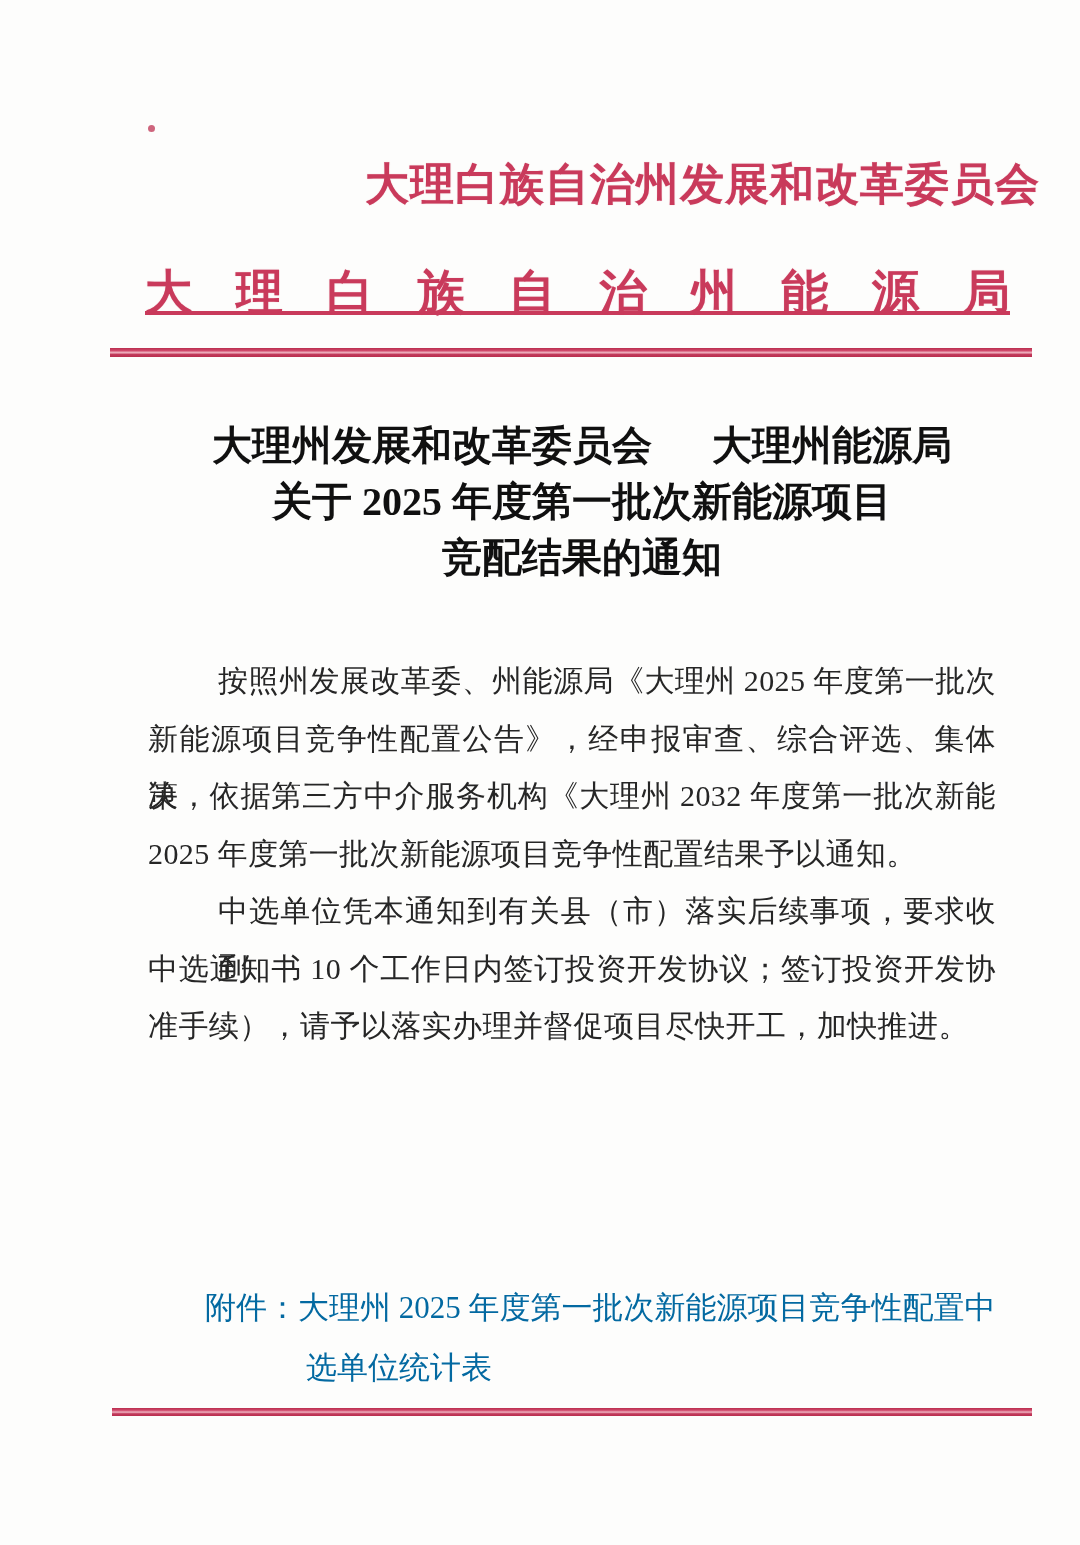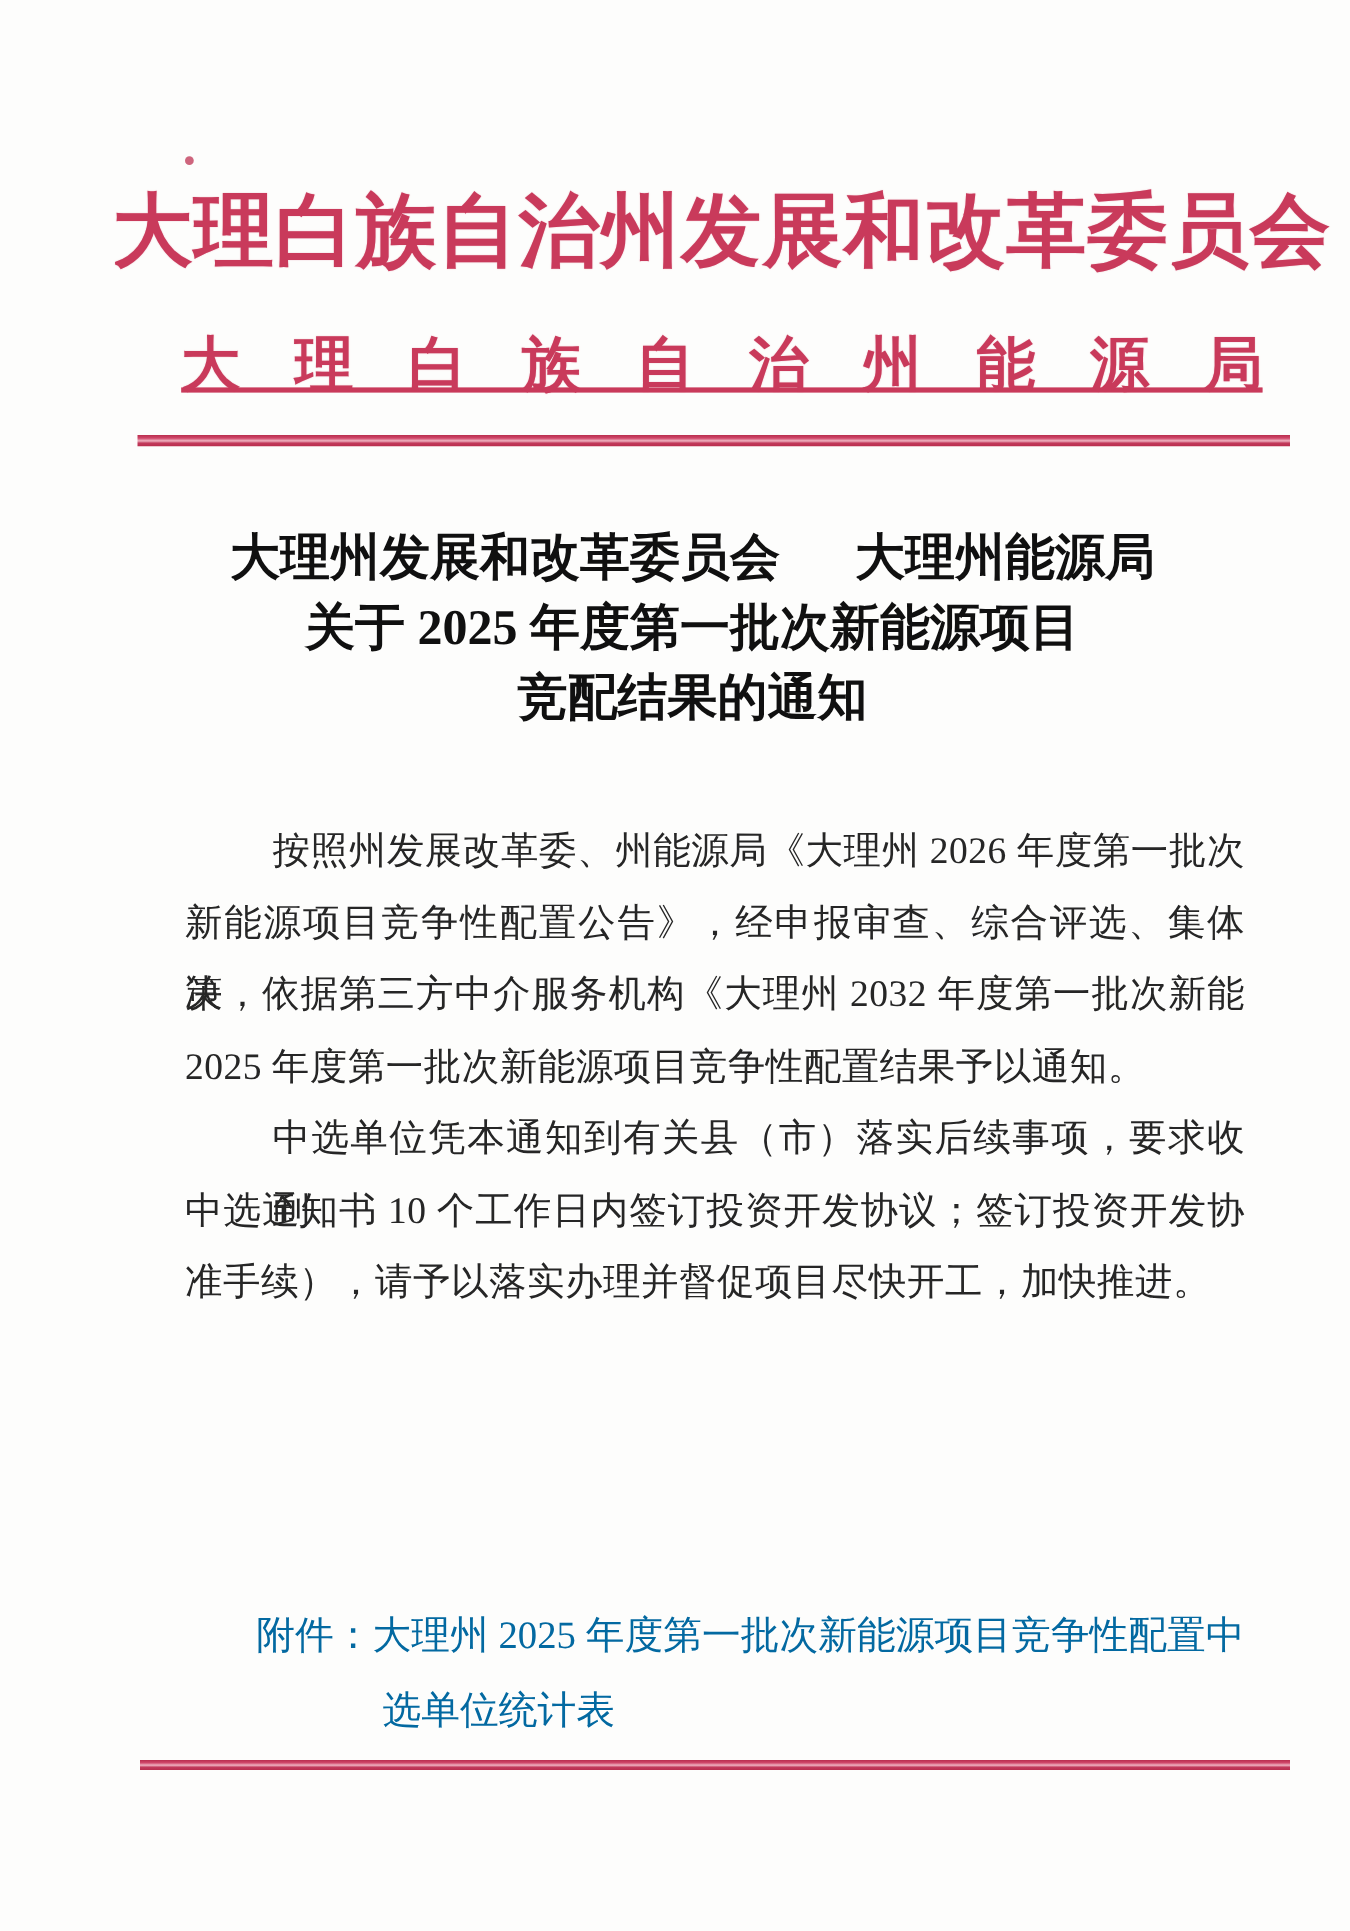--- a/index.html
+++ b/index.html
@@ -24,21 +24,21 @@
   
   .letterhead {
     position: absolute;
     left: 90px; top: 130px;
     width: 950px;
     color: #c93a5b;
     font-weight: bold;
     text-shadow: 0 0 1px rgba(201,58,91,.45);
   }
   .org1 {
-    font-size: 64px;
+    font-size: 44px;
     line-height: 110px;
     text-align: right;
     letter-spacing: 1px;
     white-space: nowrap;
   }
   .org2 {
     font-size: 47px;
     line-height: 104px;
     padding: 0 30px 0 55px;
     text-align: justify;
@@ -47,21 +47,21 @@
   }
   .rule {
     position: absolute;
     background: linear-gradient(180deg, #b92e4e 0%, #d0476a 28%, #efb3c1 52%, #c23a5c 72%, #b92e4e 100%);
   }
   .rule-top    { left: 110px; top: 348px;  width: 922px; height: 9px; }
   .rule-bottom { left: 112px; top: 1408px; width: 920px; height: 8px; }
   
   .doc-title {
     position: absolute;
-    left: 104px; top: 418px;
+    left: 132px; top: 418px;
     width: 900px;
     text-align: center;
     color: #101010;
     font-weight: bold;
     font-size: 40px;
     line-height: 56px;
   }
   .doc-title > div { white-space: pre; }
   
   .doc-body {
@@ -102,21 +102,21 @@
 
   <div class="rule rule-top"></div>
 
   <div class="doc-title">
     <div>大理州发展和改革委员会　  大理州能源局</div>
     <div>关于 2025 年度第一批次新能源项目</div>
     <div>竞配结果的通知</div>
   </div>
 
   <div class="doc-body">
-    <div class="line indent fill">按照州发展改革委、州能源局《大理州 2026 年度第一批次</div>
+    <div class="line indent fill">按照州发展改革委、州能源局《大理州 2025 年度第一批次</div>
     <div class="line fill">新能源项目竞争性配置公告》，经申报审查、综合评选、集体决</div>
     <div class="line fill">策，依据第三方中介服务机构《大理州 2032 年度第一批次新能</div>
     <div class="line">2025 年度第一批次新能源项目竞争性配置结果予以通知。</div>
     <div class="line indent fill">中选单位凭本通知到有关县（市）落实后续事项，要求收到</div>
     <div class="line fill">中选通知书 10 个工作日内签订投资开发协议；签订投资开发协</div>
     <div class="line">准手续），请予以落实办理并督促项目尽快开工，加快推进。</div>
   </div>
 
   <div class="attachment">
     <div class="att-line att-line1">附件：大理州 2025 年度第一批次新能源项目竞争性配置中</div>

